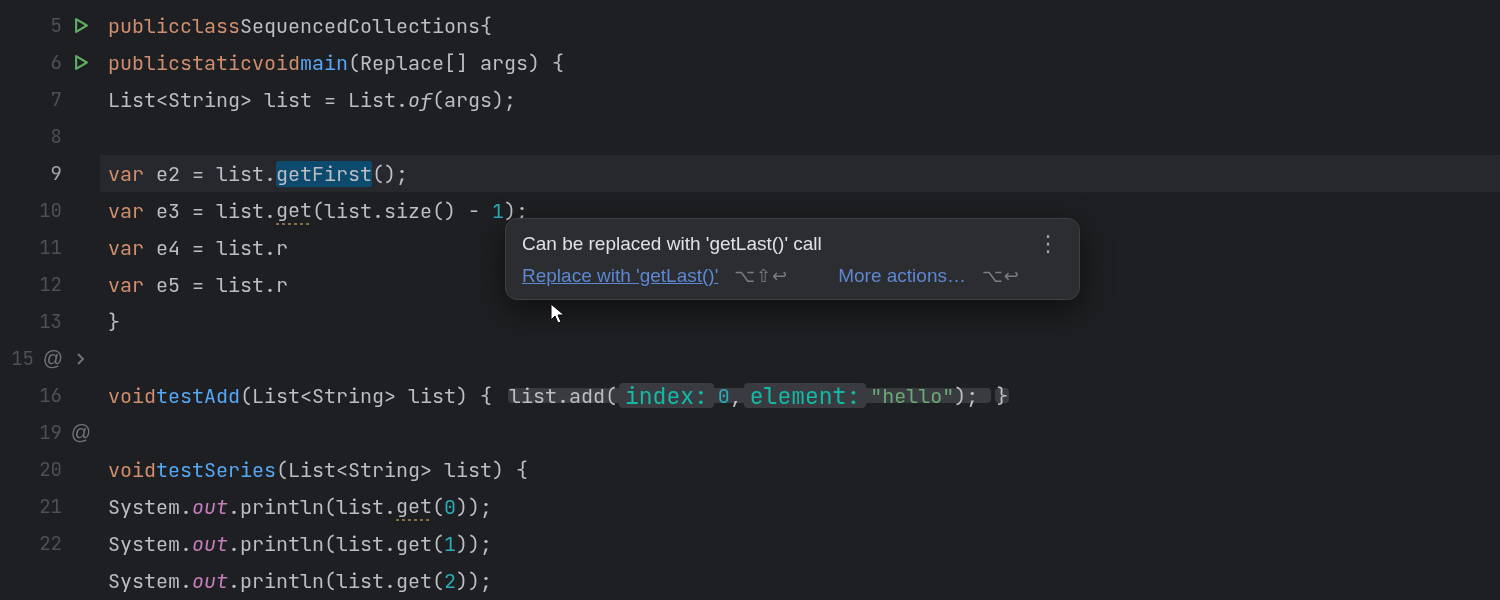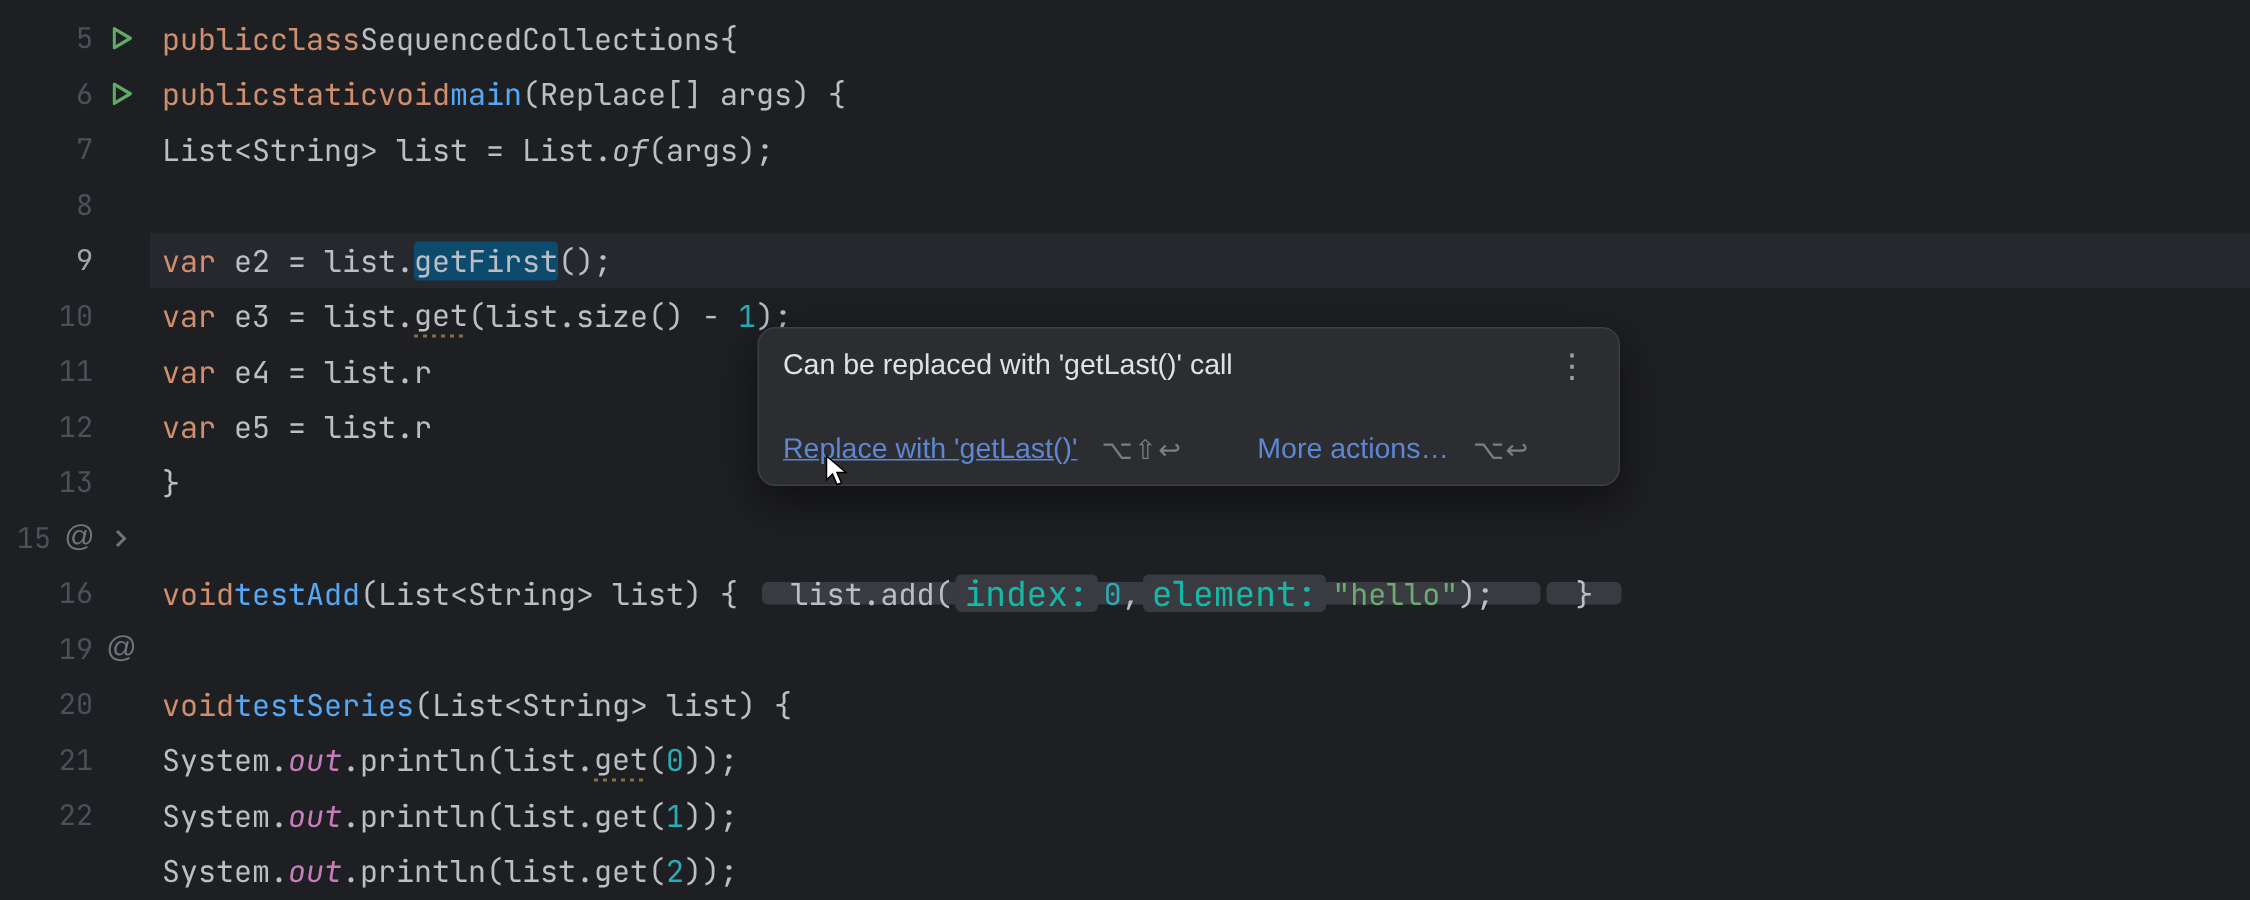--- a/index.html
+++ b/index.html
@@ -74,21 +74,21 @@
     padding: 0 6px;
     margin: 0 4px 0 2px;
     font-size: 23px;
     display:inline-flex;
     align-items:center;
     height:25px;
   }
   .foldBrace {
     background: #393b40;
     border-radius:4px;
-    padding: 0 19px;
+    padding: 0 1px;
     margin-left:4px;
     height:15px;
     display:inline-flex;
     align-items:center;
   }
   .warnUnderline {
     background-image: linear-gradient(90deg, #857042 50%, transparent 50%);
     background-size: 6px 2px;
     background-repeat: repeat-x;
     background-position: 0 100%;
@@ -112,21 +112,21 @@
     font-family: -apple-system, "Segoe UI", sans-serif;
     font-size: 19px;
     color: #dfe1e5;
     padding: 14px 16px 12px 16px;
     z-index: 10;
   }
   .popup .titleRow {
     display:flex;
     justify-content:space-between;
     align-items:center;
-    margin-bottom: 34px;
+    margin-bottom: 10px;
   }
   .popup .actions {
     display:flex;
     align-items:center;
     gap: 16px;
   }
   .popup .link {
     color: #5d87d3;
     cursor: pointer;
   }

